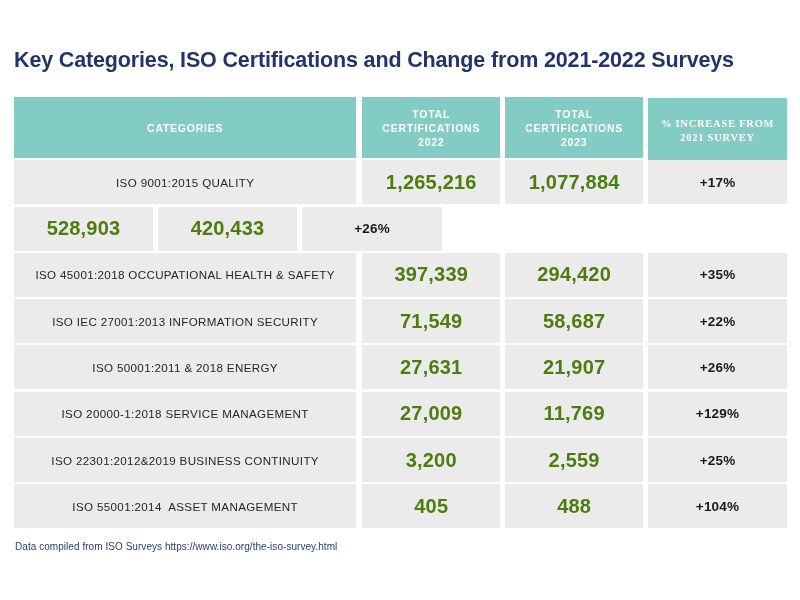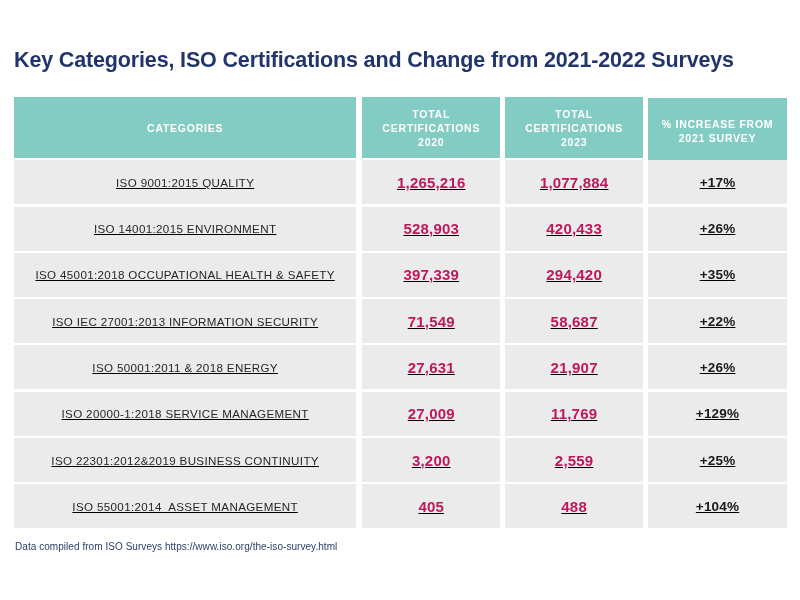--- a/index.html
+++ b/index.html
@@ -51,21 +51,20 @@
     display: flex;
     align-items: stretch;
     height: 61px;
   }
 
   .row {
     display: flex;
     align-items: stretch;
     height: 44px;
     margin-top: 2.3px;
-    text-decoration: underline;
   }
 
   
   .cell {
     box-sizing: border-box;
     display: flex;
     align-items: center;
     justify-content: center;
     text-align: center;
   }
@@ -90,41 +89,42 @@
   .hcell.col-c2023 { height: 61px; }
   .hcell.col-incr  { height: 61px; }
 
   .hcell .hline { display: block; }
 
   
   .hcell.col-incr {
     align-self: flex-start;
     height: 65px;
     margin-top: 1px;
+    font-family: Liberation Serif, serif;
   }
 
   
   .dcell {
     background: #EBEBEB;
     height: 44px;
   }
 
   .cat-text {
     font-size: 11.6px;
     font-weight: 400;
     letter-spacing: 0.35px;
     color: #262626;
     white-space: pre;
   }
 
   .num-text {
-    font-size: 15px;
+    font-size: 20px;
     font-weight: 700;
     letter-spacing: 0.2px;
-    color: #be185d;
+    color: #4d7c0f;
     white-space: nowrap;
   }
 
   .pct-text {
     font-size: 13.5px;
     font-weight: 700;
     letter-spacing: 0.2px;
     color: #1a1a1a;
     white-space: nowrap;
     text-align: right;
@@ -153,21 +153,21 @@
 
     <div class="table-header-row">
 
       <div class="cell hcell col-cat">
         <span class="hline">CATEGORIES</span>
       </div>
 
       <div class="cell hcell col-c2022">
         <span class="hline">TOTAL</span>
         <span class="hline">CERTIFICATIONS</span>
-        <span class="hline">2020</span>
+        <span class="hline">2022</span>
       </div>
 
       <div class="cell hcell col-c2023">
         <span class="hline">TOTAL</span>
         <span class="hline">CERTIFICATIONS</span>
         <span class="hline">2023</span>
       </div>
 
       <div class="cell hcell col-incr">
         <span class="hline">% INCREASE FROM</span>
@@ -185,23 +185,20 @@
             <span class="num-text">1,265,216</span>
           </div>
           <div class="cell dcell col-c2023">
             <span class="num-text">1,077,884</span>
           </div>
           <div class="cell dcell col-incr">
             <span class="pct-text">+17%</span>
           </div>
         </div>
         <div class="row">
-          <div class="cell dcell col-cat">
-            <span class="cat-text">ISO 14001:2015 ENVIRONMENT</span>
-          </div>
           <div class="cell dcell col-c2022">
             <span class="num-text">528,903</span>
           </div>
           <div class="cell dcell col-c2023">
             <span class="num-text">420,433</span>
           </div>
           <div class="cell dcell col-incr">
             <span class="pct-text">+26%</span>
           </div>
         </div>

